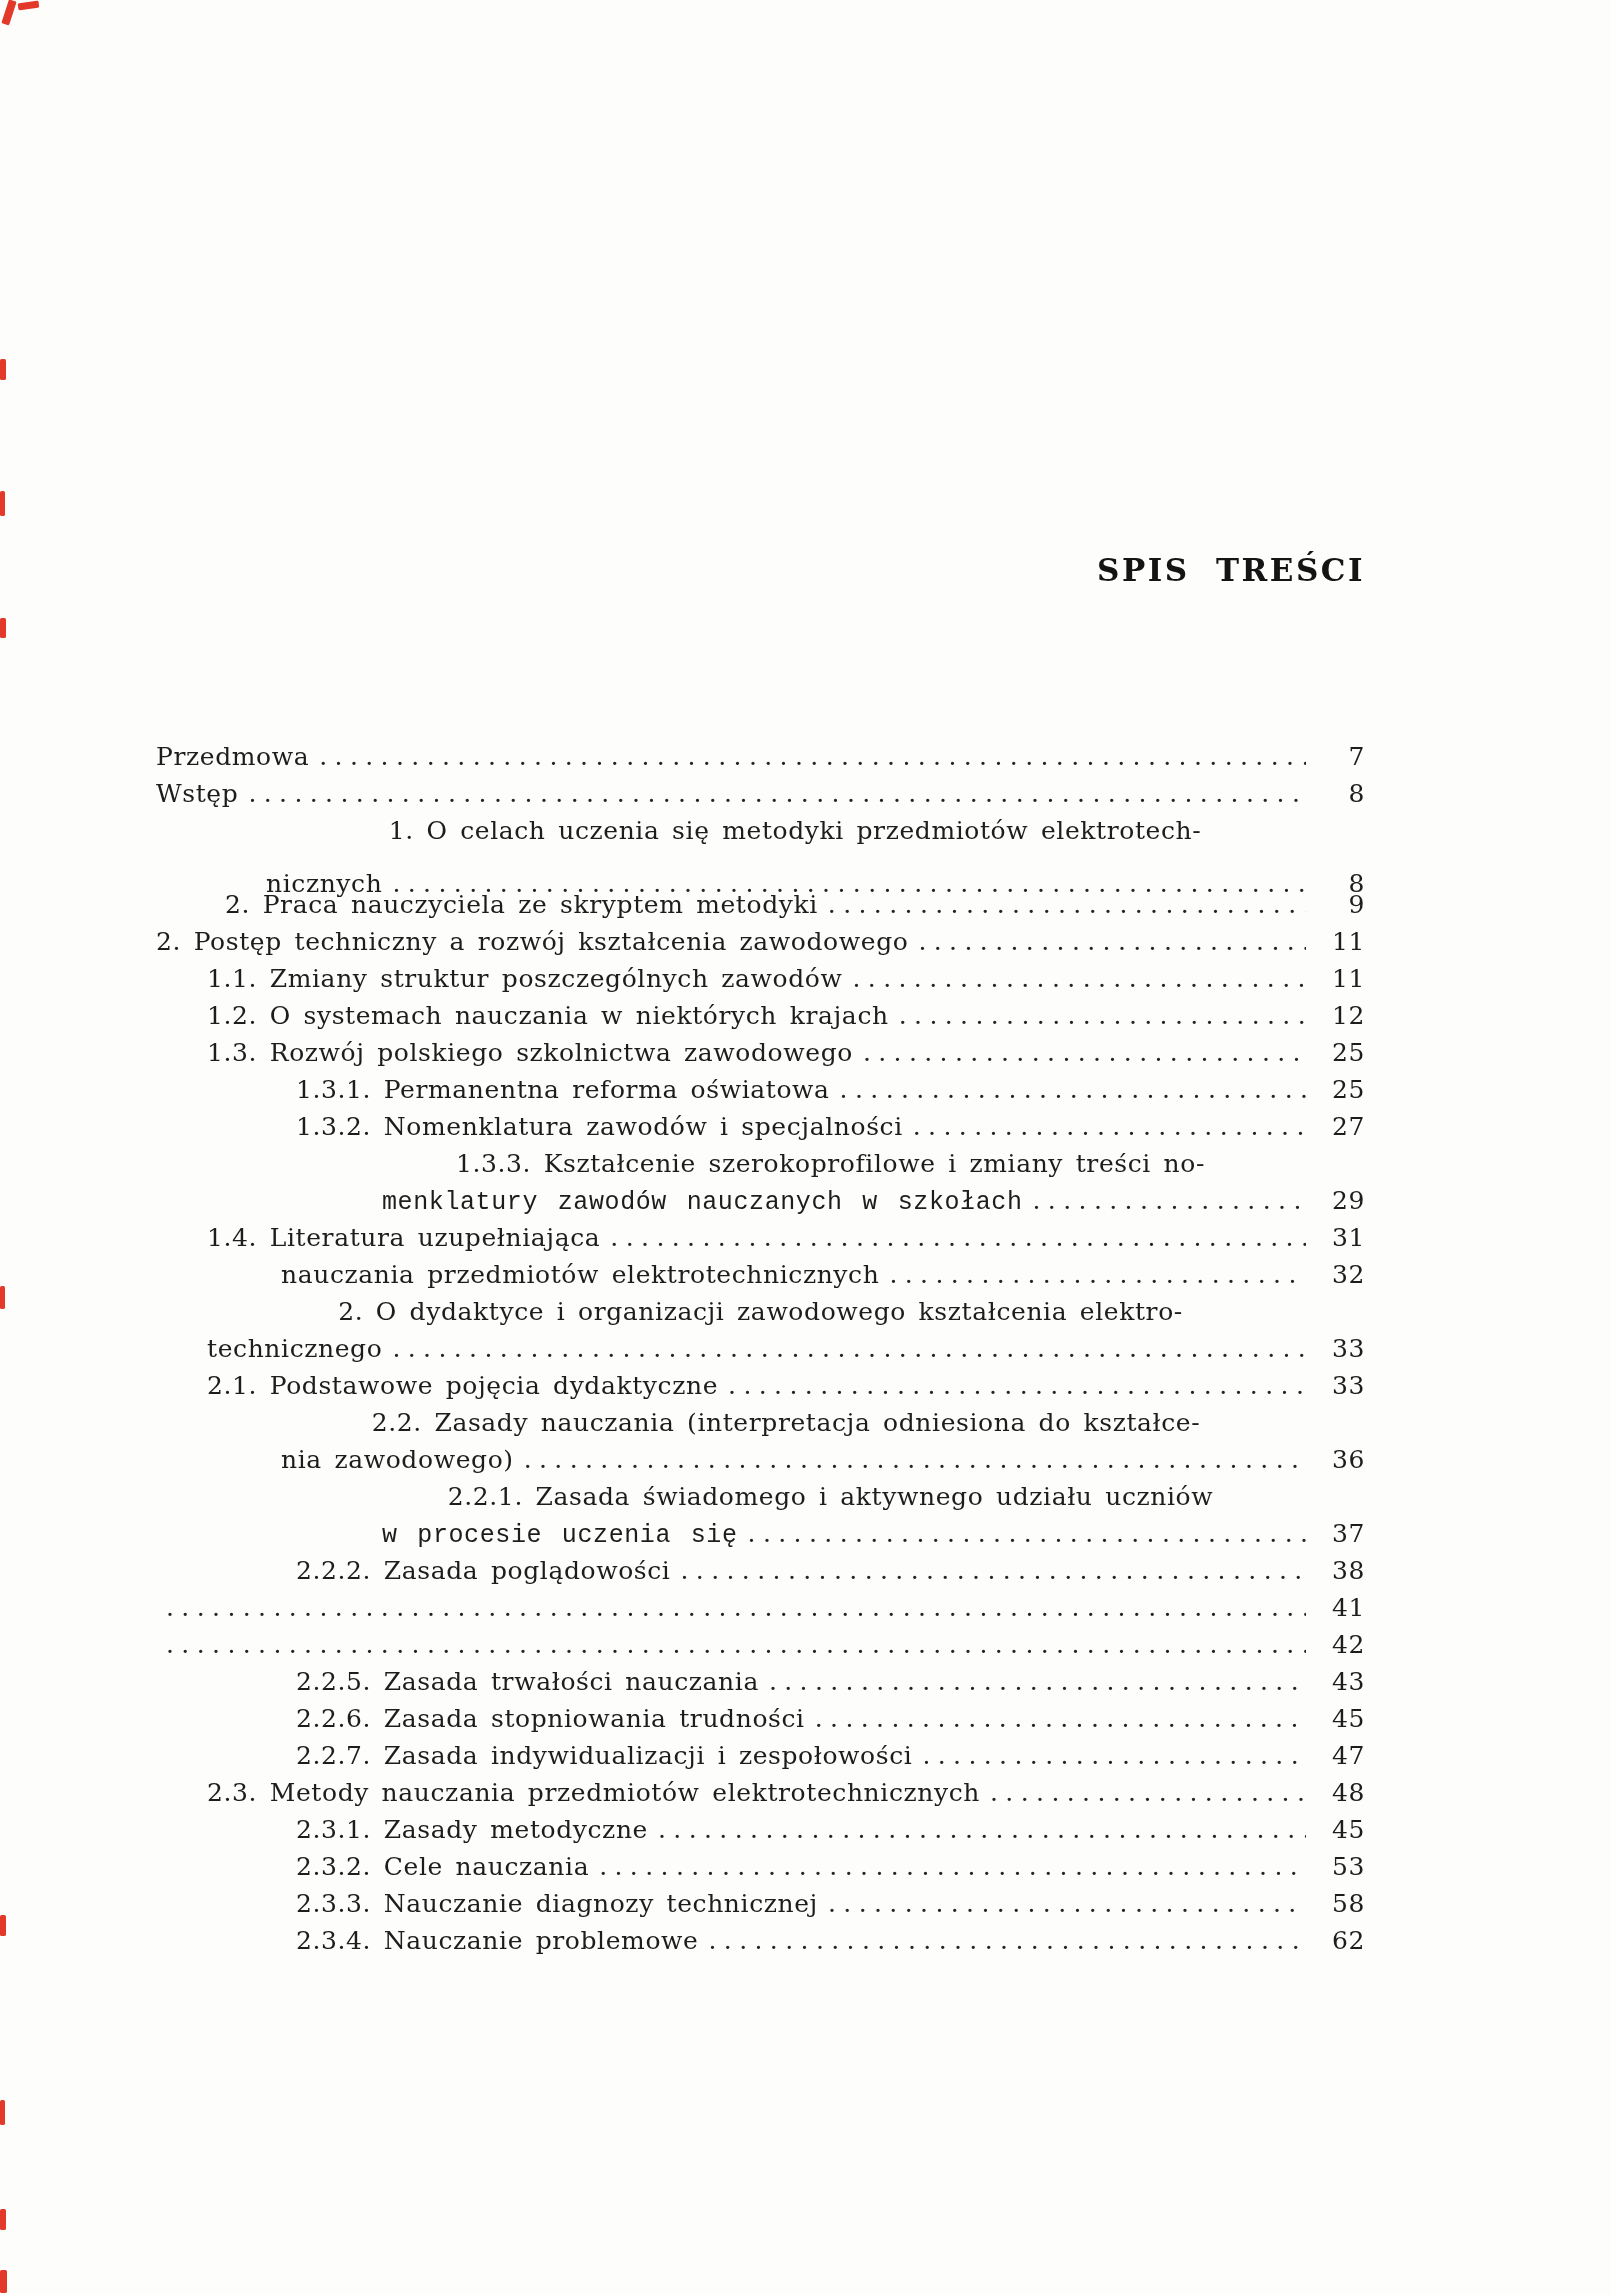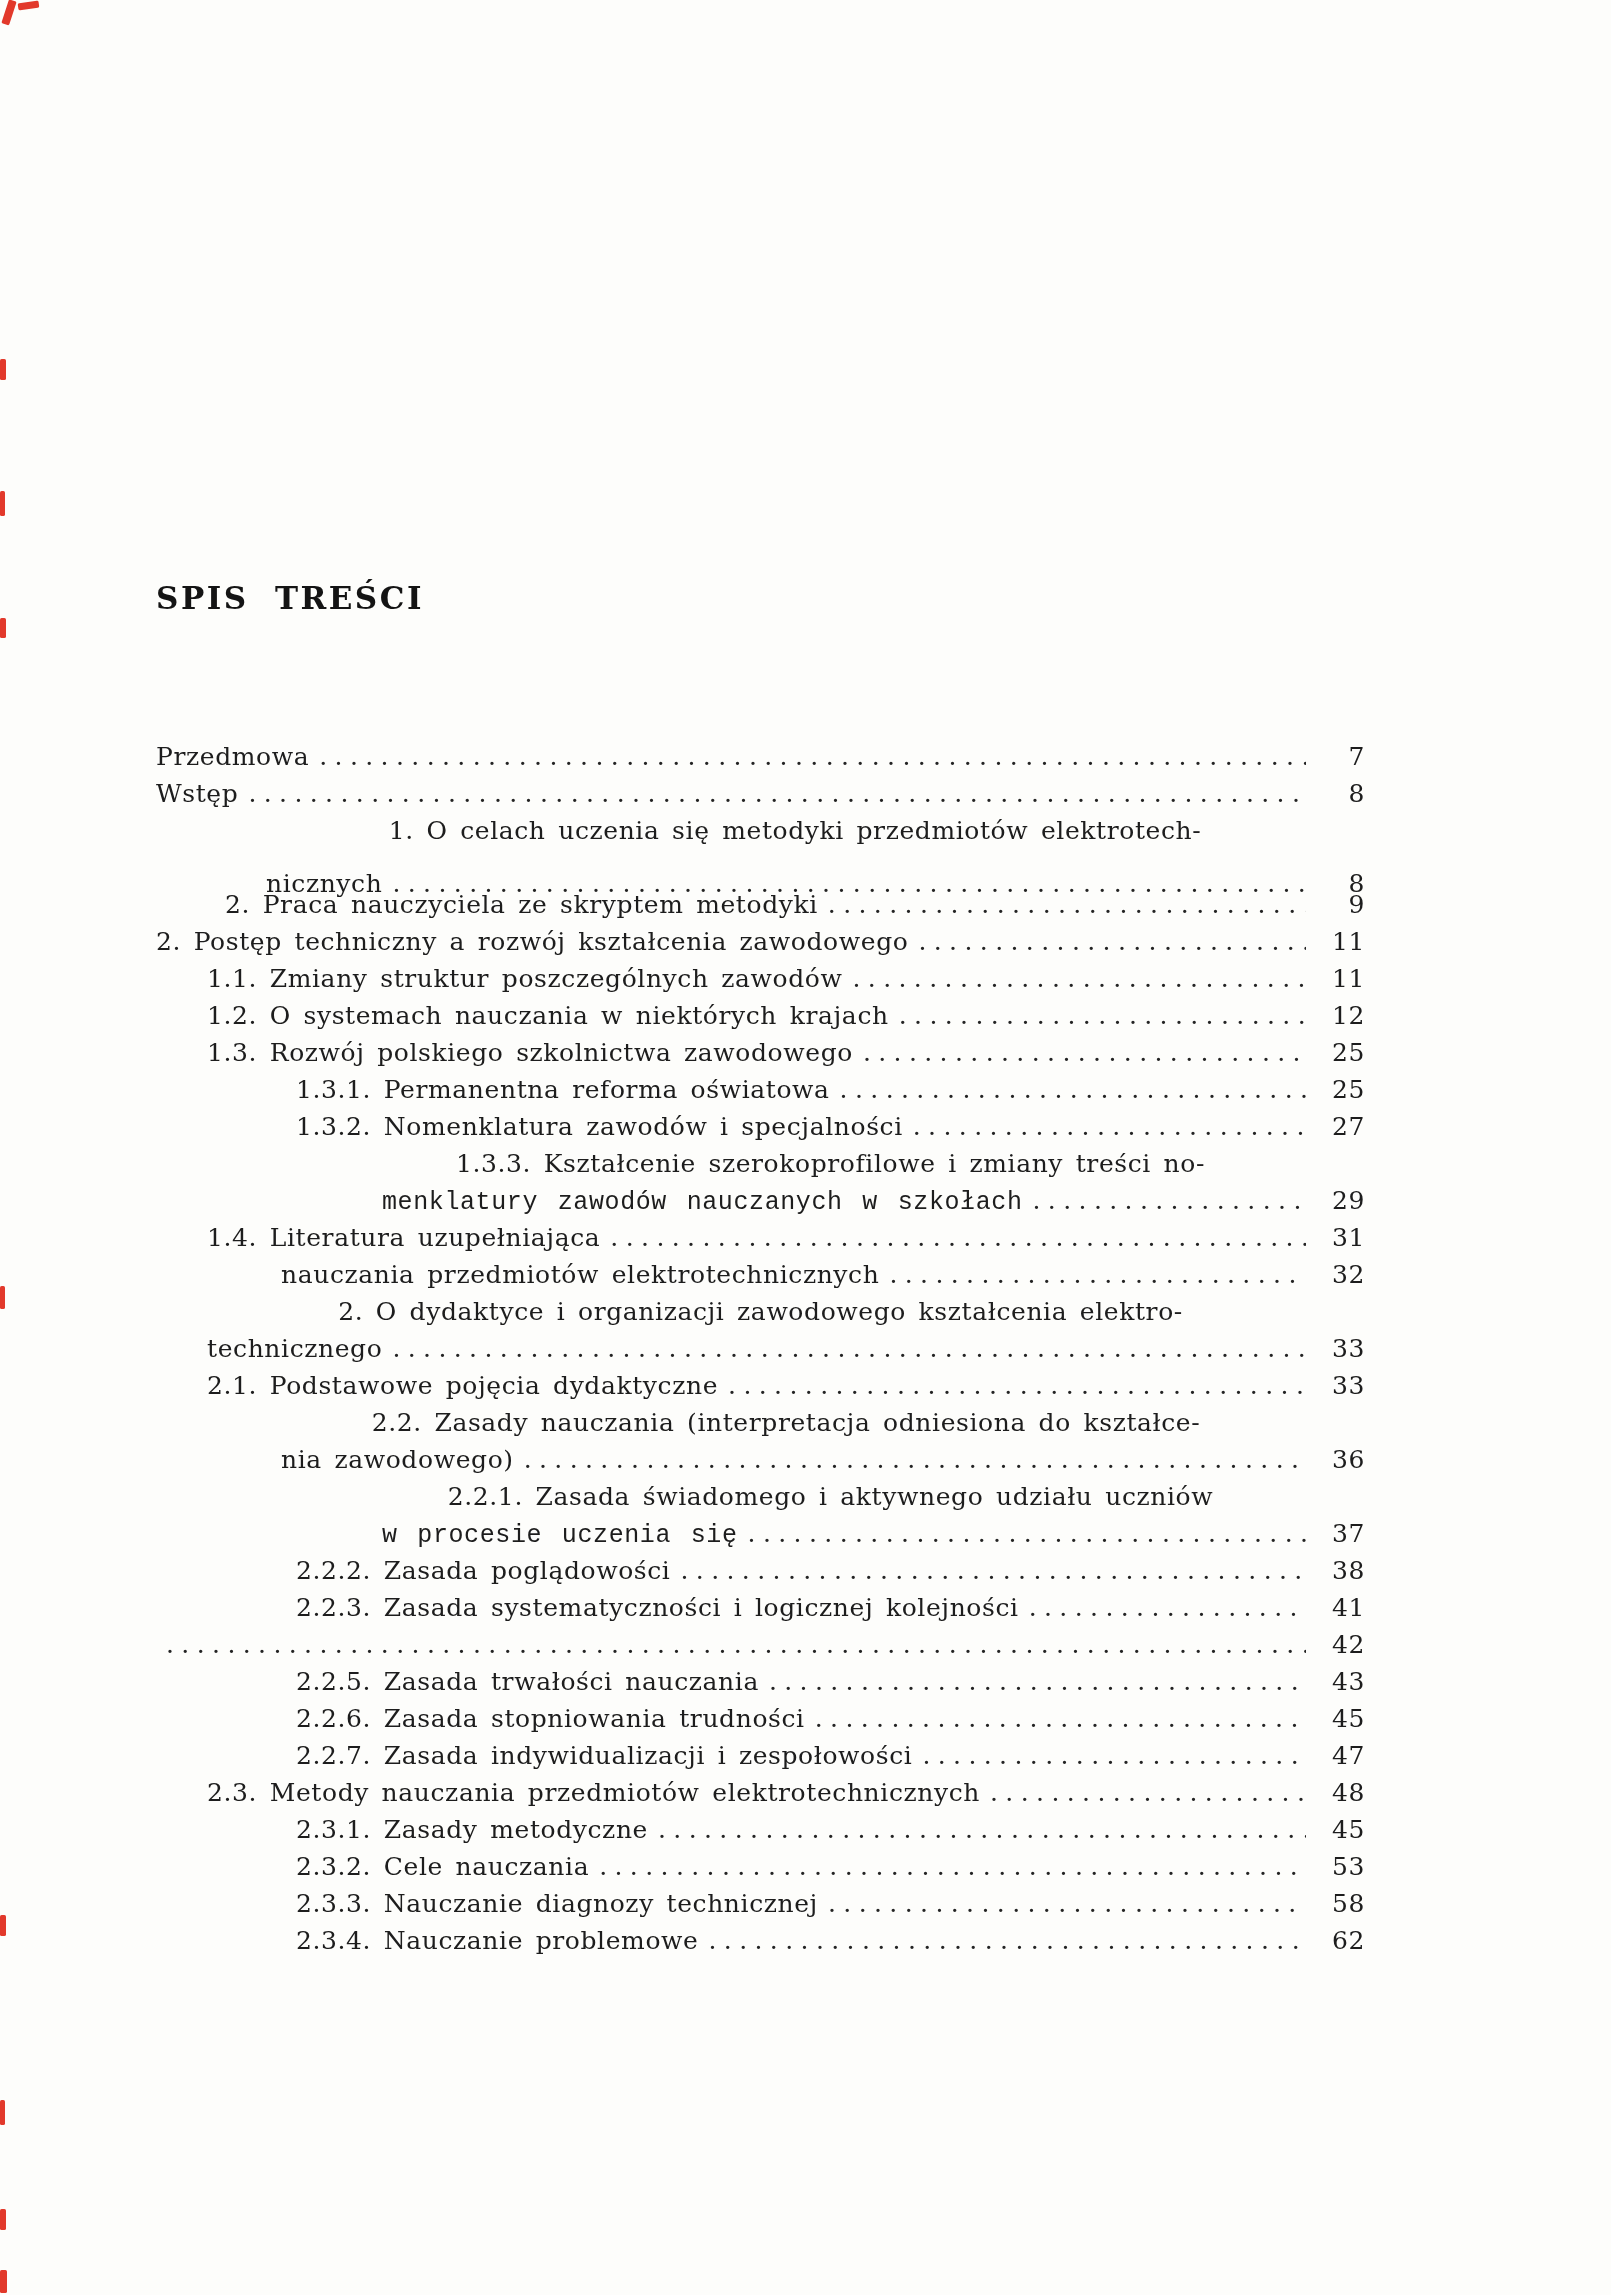--- a/index.html
+++ b/index.html
@@ -8,24 +8,24 @@
     width: 1612px;
     height: 2295px;
     background: #fdfdfb;
     overflow: hidden;
     font-family: "DejaVu Serif", "Liberation Serif", serif;
     color: #1d1d1d;
   }
   
   .doc-title {
     position: absolute;
-    top: 580px;
+    top: 552px;
     left: 156px;
     width: 1209px;
-    text-align: left;
+    text-align: right;
     font-size: 31px;
     font-weight: bold;
     letter-spacing: 2.5px;
     word-spacing: 13px;
     color: #141414;
   }
   
   .toc-list {
     position: absolute;
     top: 742px;
@@ -199,21 +199,20 @@
         <span class="toc-text ind-6">w procesie uczenia się</span>
         <span class="leader">................................................................................................................................................................</span>
         <span class="pageno">37</span>
       </div>
       <div class="toc-row">
         <span class="toc-text ind-5">2.2.2. Zasada poglądowości</span>
         <span class="leader">................................................................................................................................................................</span>
         <span class="pageno">38</span>
       </div>
       <div class="toc-row">
-        <span class="toc-text ind-5">2.2.3. Zasada systematyczności i logicznej kolejności</span>
         <span class="leader">................................................................................................................................................................</span>
         <span class="pageno">41</span>
       </div>
       <div class="toc-row">
         <span class="leader">................................................................................................................................................................</span>
         <span class="pageno">42</span>
       </div>
       <div class="toc-row">
         <span class="toc-text ind-5">2.2.5. Zasada trwałości nauczania</span>
         <span class="leader">................................................................................................................................................................</span>

